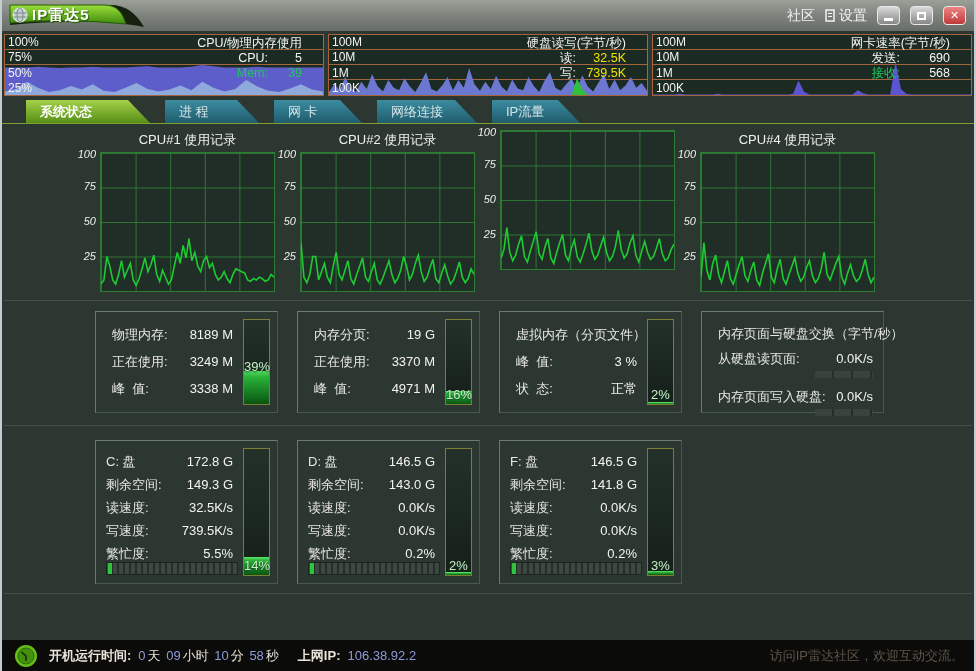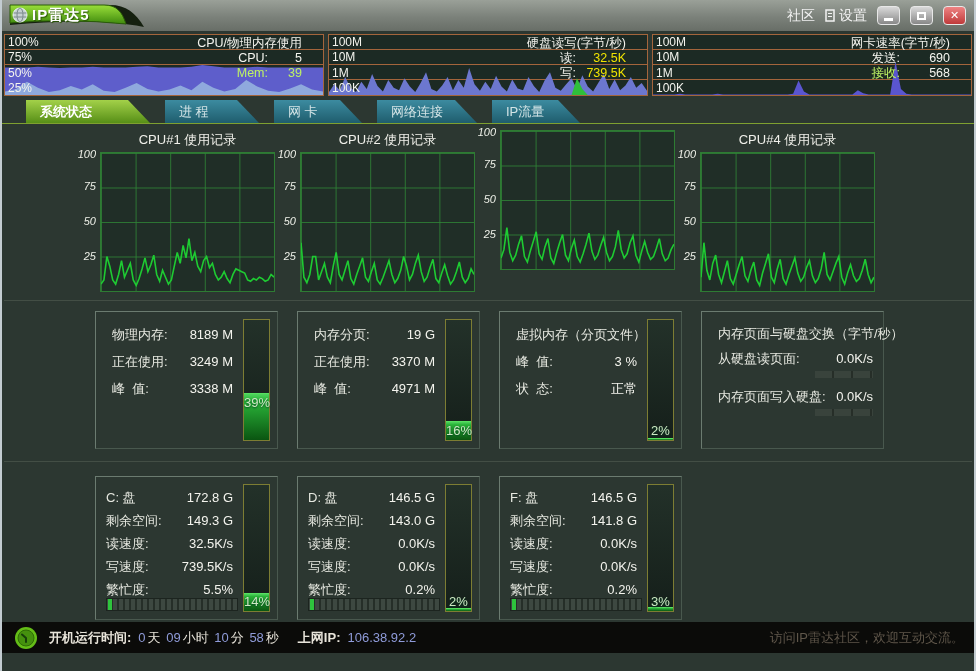--- a/index.html
+++ b/index.html
@@ -30,21 +30,21 @@
   .band { height:15px; border-bottom:1px solid #a4653c; }
   .band:last-child { border-bottom:none; }
   .scales { position:absolute; inset:0; z-index:2; }
   .scale { position:absolute; left:3px; height:15px; line-height:15px; font-size:12px; color:#f4f4ee; }
   .overlay { position:absolute; inset:0; z-index:2; }
   .o-row { position:absolute; right:21px; height:15px; line-height:15px; font-size:12.5px; color:#f4f4ee;
            display:flex; justify-content:flex-end; }
   .o-row .val { text-align:right; min-width:34px; }
   .o-row .wval { min-width:50px; text-align:right; }
   .yellow { color:#f0e400; }
-  .purple { color:#bef264; }
+  .purple { color:#22c55e; }
 
   
   .tabbar { display:flex; gap:15px; padding-left:24px; margin-top:4px; height:23px; }
   .tab { height:23px; line-height:23px; padding-left:14px; font-size:13px; color:#d3e4e6; cursor:pointer;
          background:linear-gradient(#3c8ba0,#1f5d6d); clip-path:polygon(0 0, calc(100% - 22px) 0, 100% 100%, 0 100%); }
   .tab.active { background:linear-gradient(#a3d149,#578f17); color:#fff; font-weight:bold; }
   .tabline { height:1px; background:#7fa030; }
 
   
   .main { padding-top:6px; }
@@ -63,21 +63,21 @@
           background-image:linear-gradient(to right, rgba(46,130,53,.85) 1px, transparent 1px),
                            linear-gradient(to bottom, rgba(46,130,53,.85) 1px, transparent 1px);
           background-size:20% 100%,100% 25%; }
   .grid svg { position:absolute; inset:0; width:100%; height:100%; }
 
   .panel-row { display:flex; gap:19px; margin-left:93px; }
   .panel-row.memory { margin-top:10px; }
   .panel-row.disks { margin-top:14px; }
   .panel { position:relative; width:183px; border:1px solid; border-color:#6b7b70 #49584e #49584e #6b7b70;
            padding:9px 0 0 10px; }
-  .panel.mem { height:138px;padding-left:16px; }
+  .panel.mem { height:102px;padding-left:16px; }
   .panel.disk { height:144px; }
   .row { display:flex; justify-content:space-between; padding-right:44px; font-size:13px; line-height:27px; }
   .panel.disk .row { line-height:23px; }
   .panel.nogauge .row { padding-right:10px; }
   .row .lbl { color:#e6e8e0; white-space:pre; }
   .row .v { color:#f4f4ee; }
   .ptitle { font-size:13px; color:#e6e8e0; line-height:27px; white-space:pre; }
   .panel.nogauge .ptitle { line-height:25px; }
 
   .gauge { position:absolute; top:7px; bottom:7px; right:7px; width:27px; border:1px solid #7d7d33;
@@ -88,21 +88,21 @@
   .gauge-label { position:absolute; width:100%; text-align:center; font-size:13px; color:#cfe8c4;
                  text-shadow:0 1px 2px #042; }
 
   .minibar { width:58px; height:7px; margin:0 10px 6px auto;
              background:repeating-linear-gradient(90deg,#39433c 0 17px,#262e28 17px 19px); }
   .busybar { position:absolute; left:10px; bottom:8px; width:132px; height:13px; border:1px solid #1c241f;
              background:repeating-linear-gradient(90deg,#3d4841 0 4px,#252e28 4px 6px); }
   .busybar .lit { position:absolute; left:1px; top:0; width:4px; height:100%; background:#2ec43d; }
 
   
-  .statusbar { position:absolute; left:0; right:0; bottom:18px; height:31px; background:#0b0b09;
+  .statusbar { position:absolute; left:0; right:0; bottom:0; height:31px; background:#0b0b09;
                display:flex; align-items:center; padding:0 12px; font-size:13px; color:#e8e4da; gap:5px;
                border-left:2px solid #0b0b09; margin:0 -2px; }
   .statusbar .num { color:#8f9bd9; padding:0 2px; }
   .statusbar .label { font-weight:bold; }
   .statusbar .right { margin-left:auto; color:#5f564a; }
   .clock { margin-right:6px; display:flex; }
 </style>
 </head>
 <body>
 

